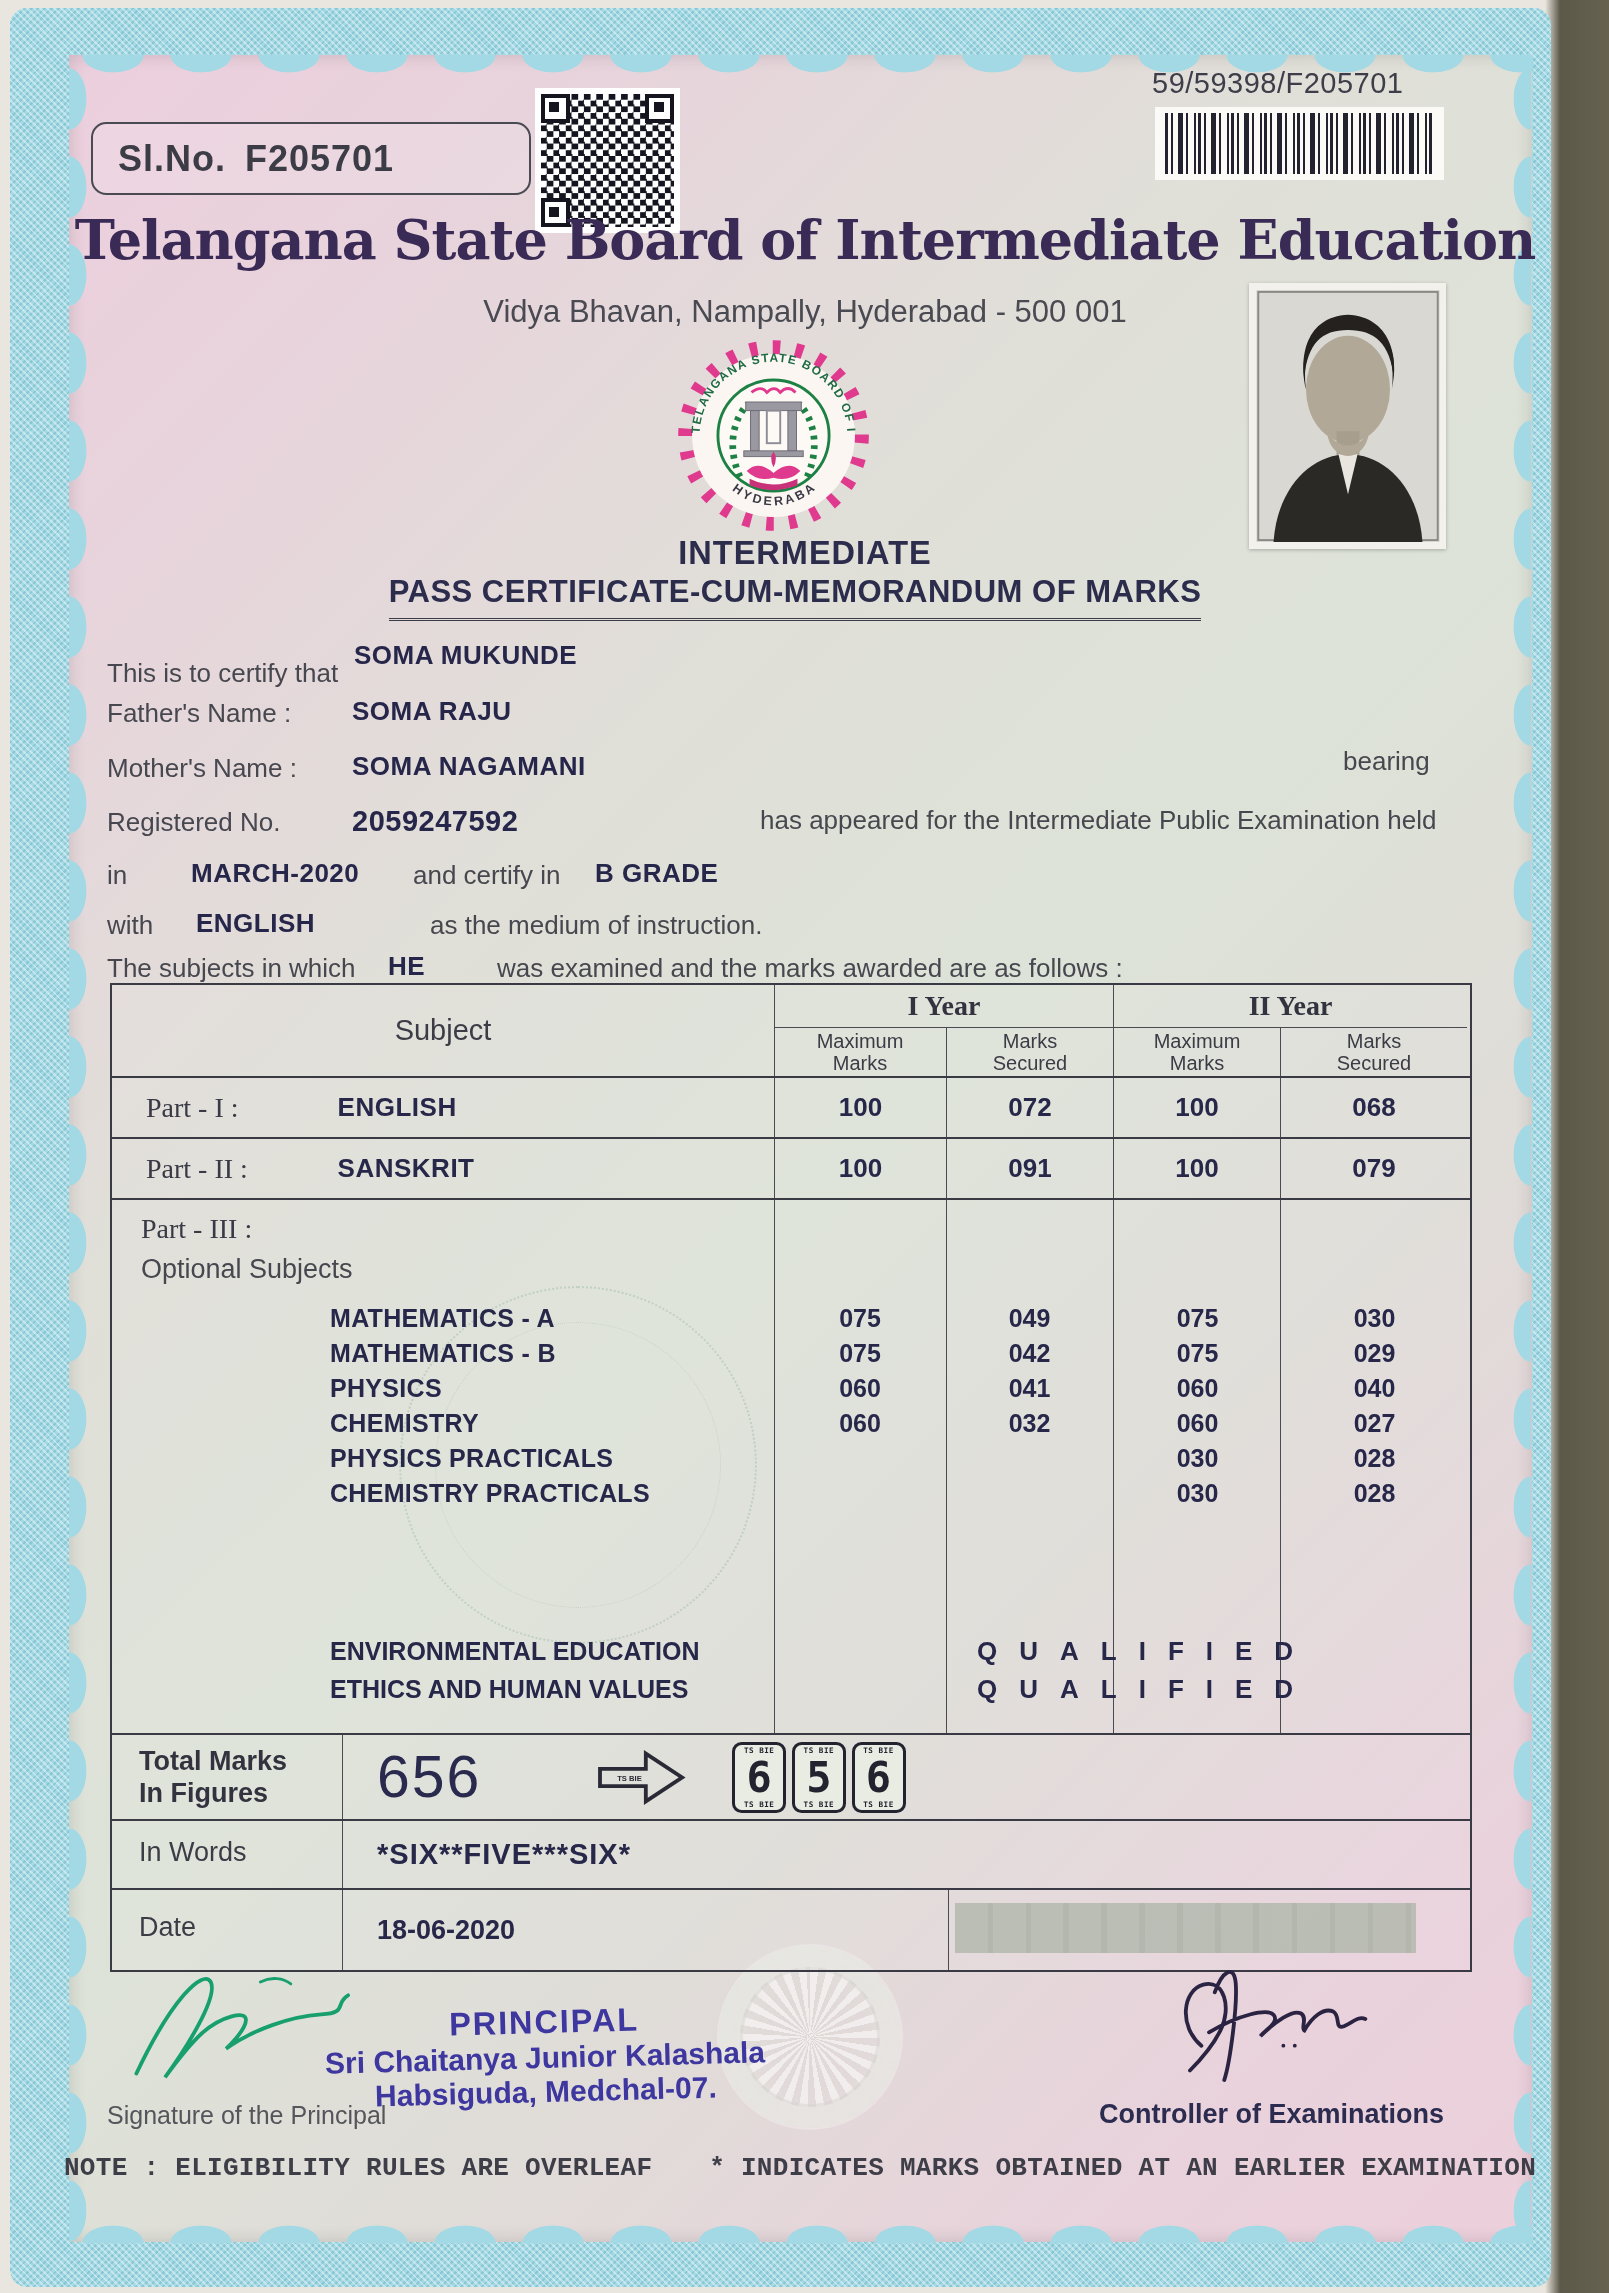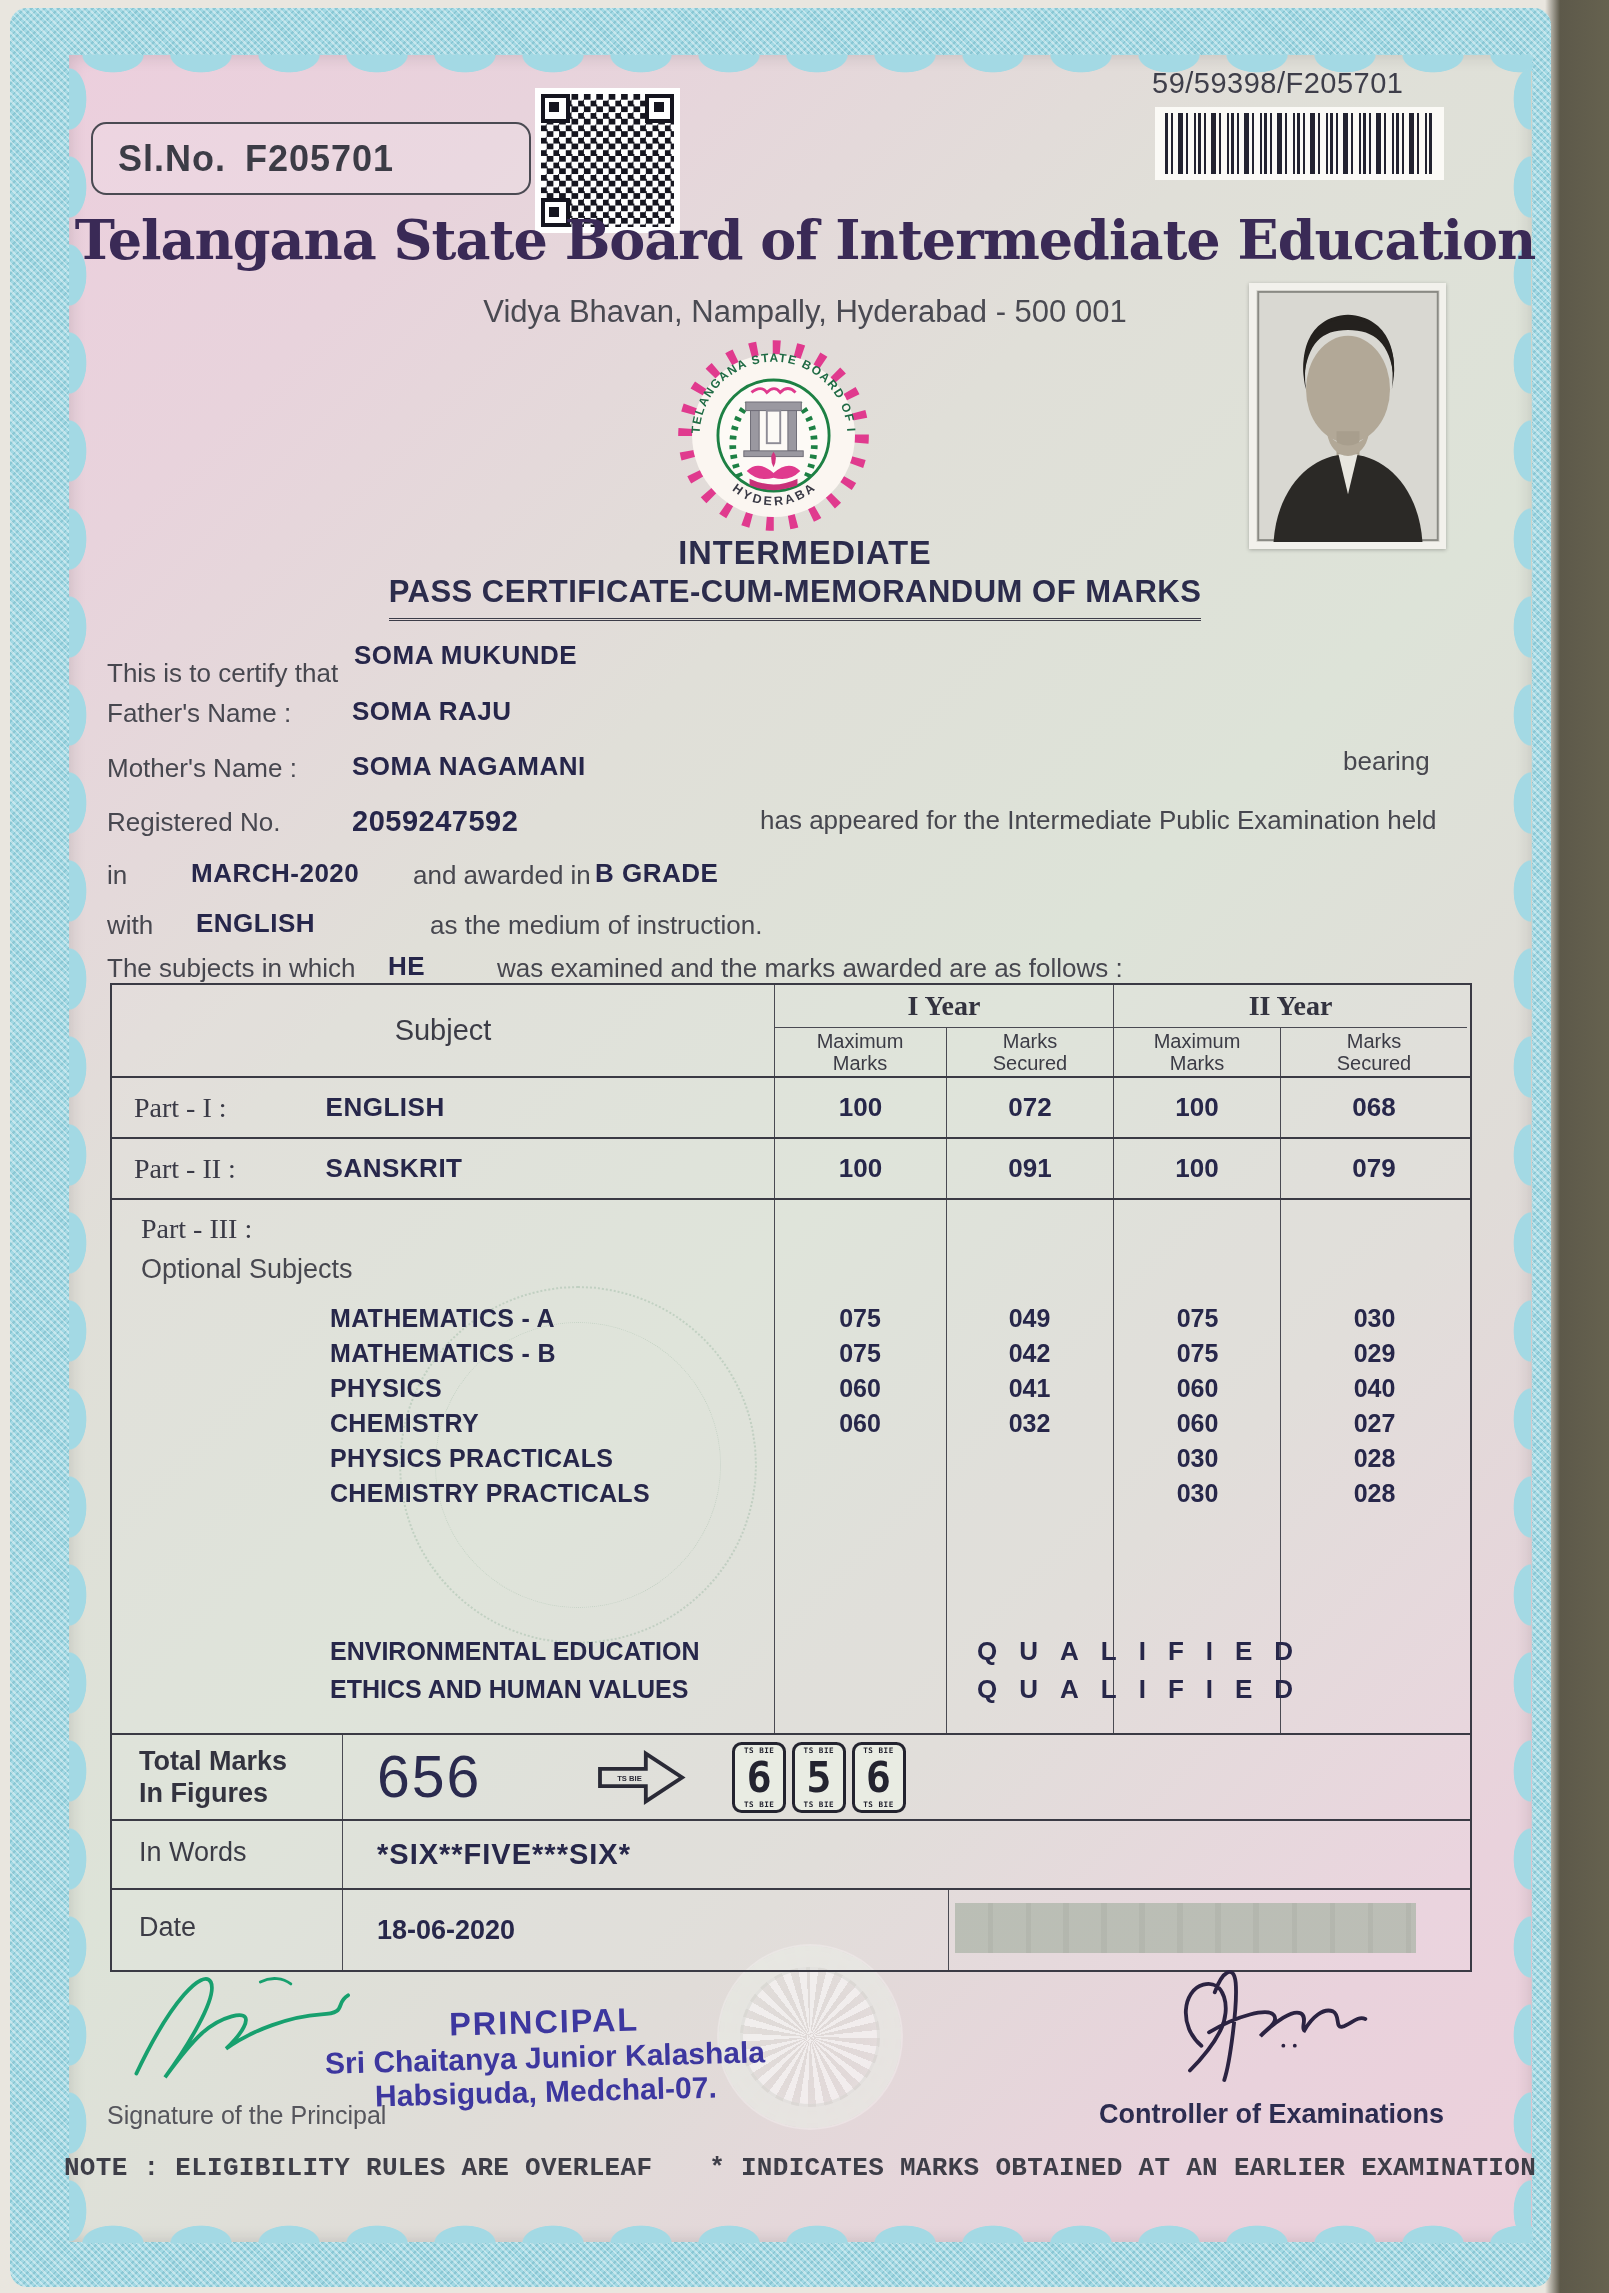--- a/index.html
+++ b/index.html
@@ -44,21 +44,21 @@
   .dv{font-size:26px;font-weight:bold;color:#26264a;letter-spacing:0.5px;}
   
   .mtable{left:110px;top:983px;width:1362px;border:2.9px solid #3a3a44;box-sizing:border-box;background:rgba(255,255,255,.06);}
   .grid5{display:grid;grid-template-columns:662px 172px 167px 167px 187px;}
   .hd1{height:42px;display:flex;align-items:center;justify-content:center;font-family:"Liberation Serif",serif;font-size:28px;font-weight:bold;color:#33333f;border-left:1.9px solid #4a4a52;border-bottom:1.9px solid #4a4a52;}
   .hd2{height:48px;display:flex;align-items:center;justify-content:center;text-align:center;font-size:20px;color:#3c3c46;line-height:22px;border-left:1.9px solid #4a4a52;}
   .subjcell{grid-row:1/3;display:flex;align-items:center;justify-content:center;font-size:29px;color:#3c3c46;}
   .mthead{border-bottom:2.9px solid #3a3a44;}
   .mrow{height:59px;border-bottom:2.9px solid #3a3a44;}
   .mrow>div{display:flex;align-items:center;}
-  .mrow .c0{padding-left:22px;}
+  .mrow .c0{padding-left:34px;}
   .mrow .num,.p3num{justify-content:center;font-weight:bold;color:#27274a;font-size:26px;}
   .vline{border-left:1.9px solid #4a4a52;}
   .plabel{font-family:"Liberation Serif",serif;font-size:28px;color:#3a3a46;width:182px;}
   .psub{font-weight:bold;color:#27274a;font-size:26px;letter-spacing:0.5px;}
   .p3row{position:relative;height:533px;border-bottom:2.9px solid #3a3a44;}
   .p3row .cell{height:533px;}
   .p3head1{left:29px;top:13.4px;font-family:"Liberation Serif",serif;font-size:28px;color:#3a3a46;}
   .p3head2{left:29px;top:54px;font-size:27px;color:#47474f;}
   .p3names{left:218px;top:101px;}
   .p3names div,.p3coln div{height:35px;line-height:35px;}
@@ -182,21 +182,21 @@
 <div class="abs dl" style="left:107px;top:753px;z-index:5;">Mother's Name :</div>
 <div class="abs dv" style="left:352px;top:751px;z-index:5;">SOMA NAGAMANI</div>
 <div class="abs dl" style="left:1343px;top:746px;z-index:5;">bearing</div>
 
 <div class="abs dl" style="left:107px;top:807px;z-index:5;">Registered No.</div>
 <div class="abs dv" style="left:352px;top:805px;font-size:29px;z-index:5;">2059247592</div>
 <div class="abs dl" style="left:760px;top:805px;z-index:5;">has appeared for the Intermediate Public Examination held</div>
 
 <div class="abs dl" style="left:107px;top:860px;z-index:5;">in</div>
 <div class="abs dv" style="left:191px;top:858px;z-index:5;">MARCH-2020</div>
-<div class="abs dl" style="left:413px;top:860px;z-index:5;">and awarded in</div>
+<div class="abs dl" style="left:413px;top:860px;z-index:5;">and certify in</div>
 <div class="abs dv" style="left:595px;top:858px;z-index:5;">B GRADE</div>
 
 <div class="abs dl" style="left:107px;top:910px;z-index:5;">with</div>
 <div class="abs dv" style="left:196px;top:908px;z-index:5;">ENGLISH</div>
 <div class="abs dl" style="left:430px;top:910px;z-index:5;">as the medium of instruction.</div>
 
 <div class="abs dl" style="left:107px;top:953px;z-index:5;">The subjects in which</div>
 <div class="abs dv" style="left:388px;top:951px;z-index:5;">HE</div>
 <div class="abs dl" style="left:497px;top:953px;z-index:5;">was examined and the marks awarded are as follows :</div>
 

